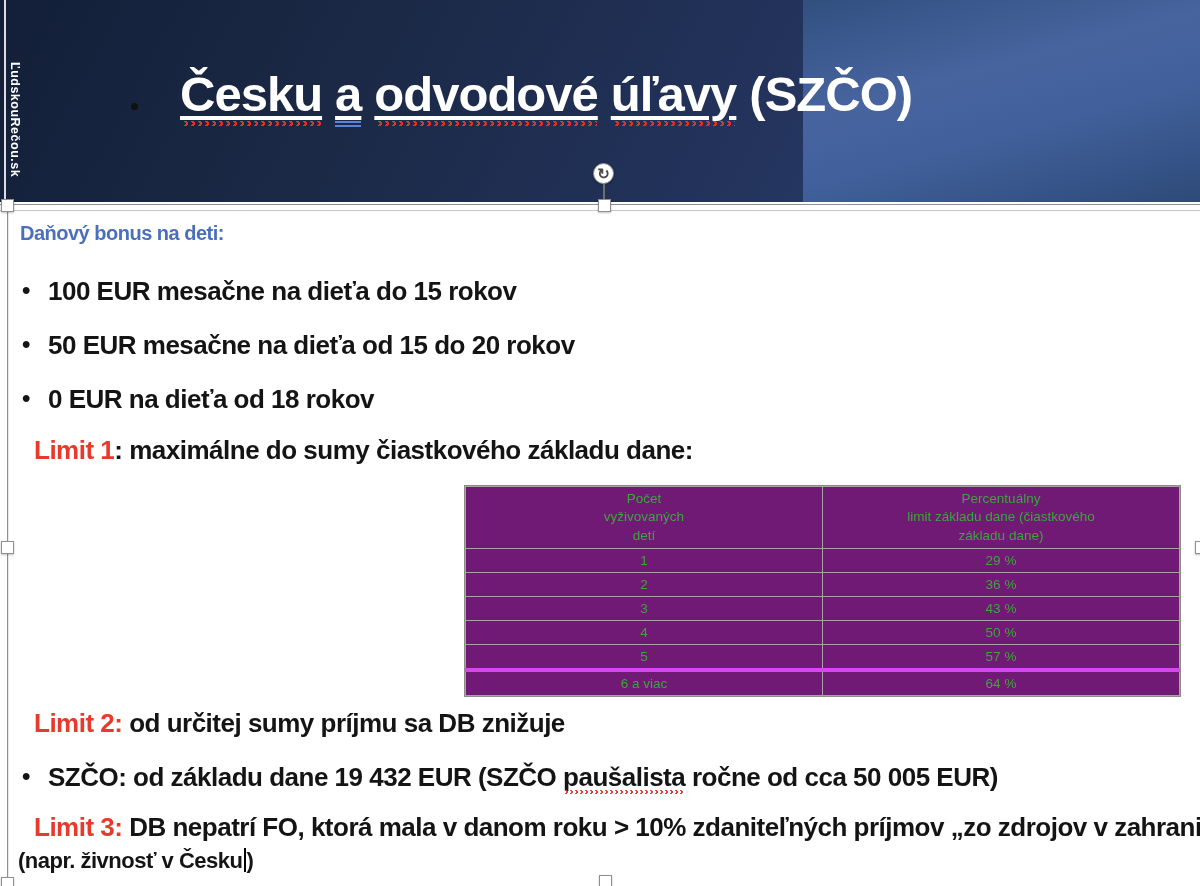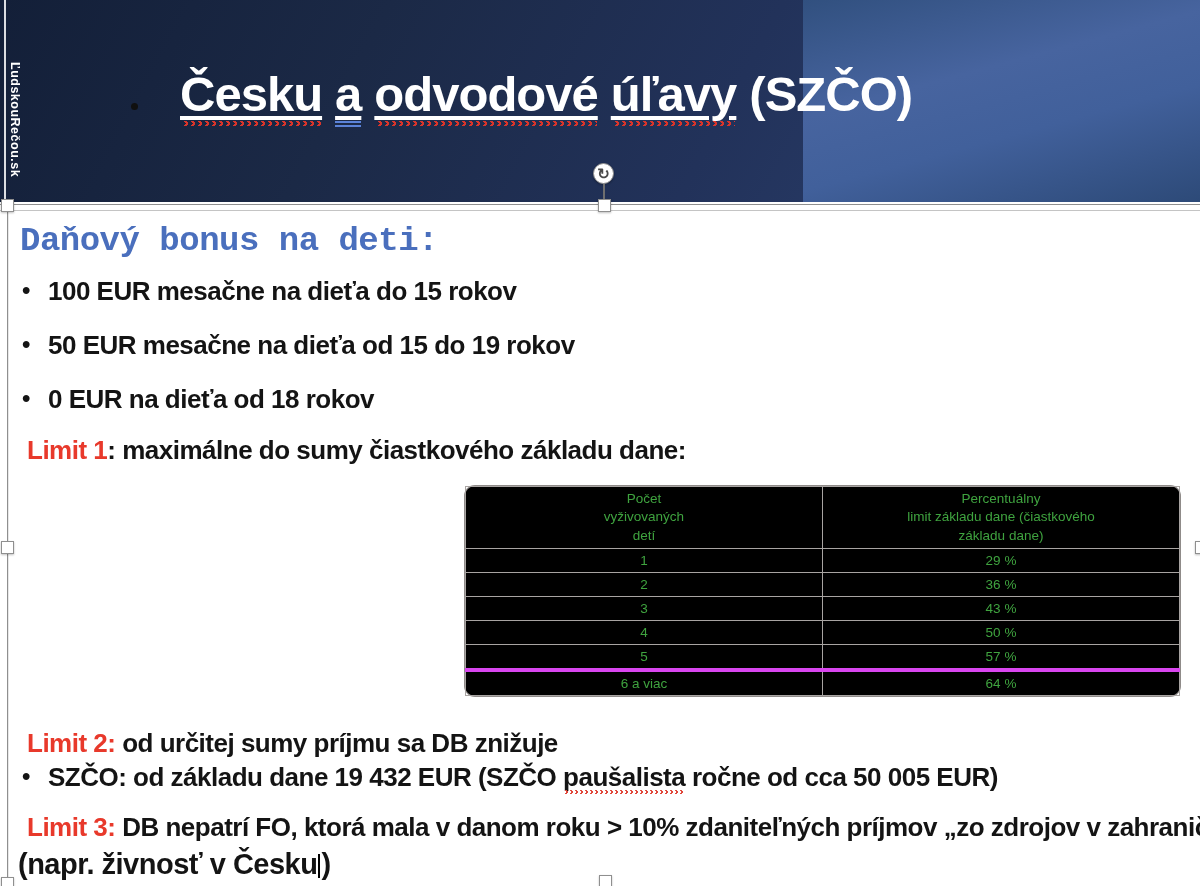--- a/index.html
+++ b/index.html
@@ -68,50 +68,49 @@
     background:#ffffff;border:1px solid #8f8f8f;box-sizing:border-box;
     box-shadow:0 1px 2px rgba(0,0,0,0.3);
     color:#4a4a4a;font-size:15px;font-weight:700;text-align:center;line-height:19px;
   }
   .rotate-stem{
     position:absolute;left:603px;top:184px;width:1.5px;height:17px;background:#6f6f6f;
   }
   
   .blue-heading{
     position:absolute;left:20px;top:222px;
-    color:#4a6fbd;font-size:34px;font-weight:700;letter-spacing:-0.5px;font-family:Liberation Mono, monospace;
+    color:#4a6fbd;font-size:20px;font-weight:700;letter-spacing:-0.5px;
   }
   .body-line{color:#141414;font-size:26px;font-weight:700;letter-spacing:-0.5px;white-space:nowrap;text-align:right;}
   .bullet-row{position:absolute;left:22px;display:flex;}
   .bullet-glyph{width:26px;flex:0 0 26px;font-size:24px;color:#141414;font-weight:700;}
-  .limit-line{position:absolute;left:27px;}
+  .limit-line{position:absolute;left:34px;}
   .limit-label{color:#e8392b;}
   .mis{position:relative;display:inline-block;}
   .mis::after{
     content:"";position:absolute;left:0;right:0;bottom:-1px;height:4px;
     background:
       linear-gradient(45deg, transparent 60%, #e0473a 60%, #e0473a 85%, transparent 85%),
       linear-gradient(135deg, transparent 60%, #e0473a 60%, #e0473a 85%, transparent 85%);
     background-size:5px 4px;background-repeat:repeat-x;
   }
   .footnote{
     position:absolute;left:18px;top:848px;
-    color:#141414;font-size:29px;font-weight:700;letter-spacing:-0.5px;
+    color:#141414;font-size:22px;font-weight:700;letter-spacing:-0.5px;
   }
   .caret{
     display:inline-block;width:2px;height:24px;background:#000;
     vertical-align:-4px;margin:0 1px;
   }
   
   .limits-table{
     position:absolute;left:465px;top:486px;width:715px;
-    border-collapse:collapse;background:#000000;
+    border-collapse:collapse;background:#701a75;
     font-size:13.5px;color:#3fa33f;
     box-shadow:0 0 0 1px #8f8b89;
-    border-radius:10px;
   }
   .limits-table td,.limits-table th{
     border:1px solid #a8a4a2;text-align:center;vertical-align:middle;
     font-weight:400;padding:0;
   }
   .limits-table th{height:61px;white-space:pre-line;line-height:1.35;}
   .limits-table td{height:23px;}
   .limits-table tr.last-row td{border-top:4px solid #d946ef;}
   .col-half{width:50%;}
 </style>
@@ -142,21 +141,21 @@
 <div>
 
   <div class="blue-heading">Daňový bonus na deti:</div>
 
   <div class="bullet-row" style="top:276px;">
     <span class="bullet-glyph">•</span>
     <span class="body-line">100 EUR mesačne na dieťa do 15 rokov</span>
   </div>
   <div class="bullet-row" style="top:330px;">
     <span class="bullet-glyph">•</span>
-    <span class="body-line">50 EUR mesačne na dieťa od 15 do 19 rokov</span>
+    <span class="body-line">50 EUR mesačne na dieťa od 15 do 20 rokov</span>
   </div>
   <div class="bullet-row" style="top:384px;">
     <span class="bullet-glyph">•</span>
     <span class="body-line">0 EUR na dieťa od 18 rokov</span>
   </div>
 
   <div class="limit-line body-line" style="top:435px;"><span class="limit-label">Limit 1</span><span>:</span><span> maximálne do sumy čiastkového základu dane:</span></div>
 
   <table class="limits-table">
     <tbody>
@@ -188,21 +187,21 @@
       <td>5</td>
       <td>57 %</td>
     </tr>
     <tr class="last-row">
       <td>6 a viac</td>
       <td>64 %</td>
     </tr>
   </tbody>
     </table>
 
-  <div class="limit-line body-line" style="top:708px;margin-top:20px;"><span class="limit-label">Limit 2:</span><span> od určitej sumy príjmu sa DB znižuje</span></div>
+  <div class="limit-line body-line" style="top:708px;"><span class="limit-label">Limit 2:</span><span> od určitej sumy príjmu sa DB znižuje</span></div>
 
   <div class="bullet-row" style="top:762px;">
     <span class="bullet-glyph">•</span>
     <span class="body-line"><span>SZČO: od základu dane 19 432 EUR (SZČO </span><span class="mis">paušalista</span><span> ročne od cca 50 005 EUR)</span></span>
   </div>
 
   <div class="limit-line body-line" style="top:812px;"><span class="limit-label">Limit 3:</span><span> DB nepatrí FO, ktorá mala v danom roku &gt; 10% zdaniteľných príjmov „zo zdrojov v zahraničí“</span></div>
 
   <div class="footnote"><span>(napr. živnosť v Česku</span><span class="caret"></span><span>)</span></div>
 

